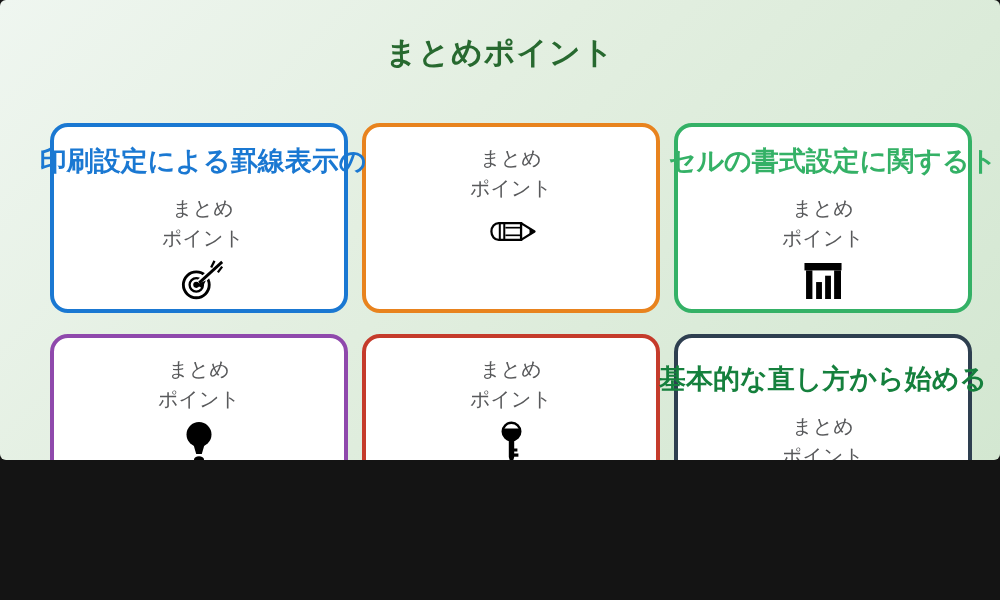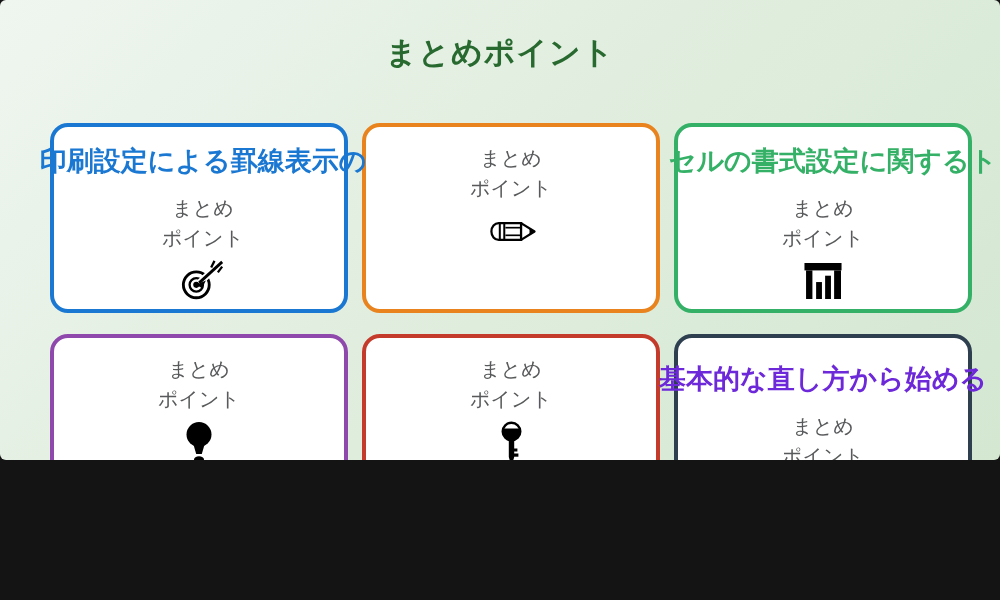--- a/index.html
+++ b/index.html
@@ -159,21 +159,21 @@
           <circle cx="11" cy="10.5" r="8.8" fill="none" stroke="#000" stroke-width="2.4"></circle>
           <rect x="8.3" y="19" width="5.4" height="17" fill="#000"></rect>
           <rect x="13.5" y="27.5" width="3.4" height="3" fill="#000"></rect>
           <rect x="13.5" y="32.5" width="4.4" height="3.2" fill="#000"></rect>
           <polygon points="8.3,36 13.7,36 12.4,40.5 9.6,40.5" fill="#000"></polygon>
         </svg>
       </div>
     </div>
 
     <div class="card" style="border-color: rgb(46, 63, 80);">
-      <div class="card-title" style="color: #6d28d9; margin-top: 25px;">基本的な直し方から始める</div>
+      <div class="card-title" style="color: #15803d; margin-top: 25px;">基本的な直し方から始める</div>
       <div class="card-subtitle" style="color: rgb(88, 89, 91);">
         <div>まとめ</div>
         <div>ポイント</div>
       </div>
       <div class="card-icon-box">
         <svg width="28" height="27" viewBox="0 0 30 28">
           <path d="M15 1.5 L18.1 10.3 L27.4 10.5 L19.9 16.1 L22.6 25 L15 19.7 L7.4 25 L10.1 16.1 L2.6 10.5 L11.9 10.3 Z" fill="#fff" stroke="#000" stroke-width="2.2" stroke-linejoin="miter"></path>
         </svg>
       </div>
     </div>

